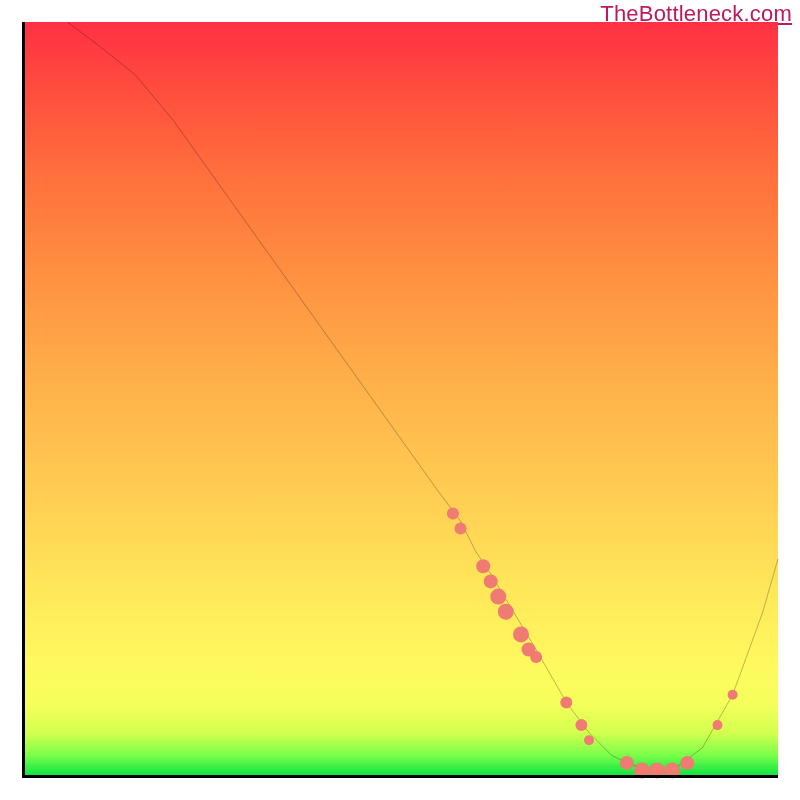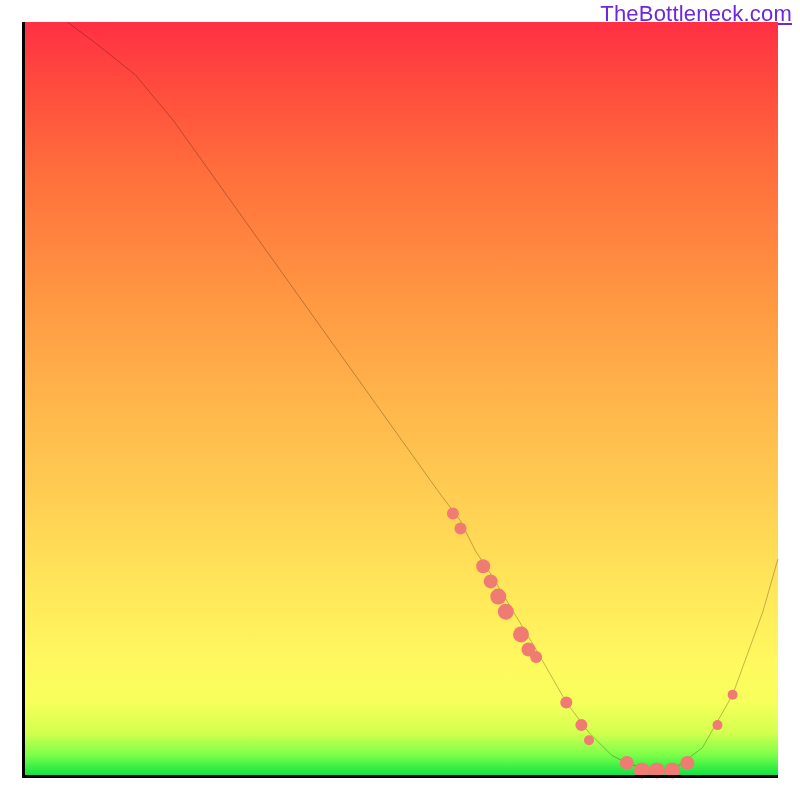--- a/index.html
+++ b/index.html
@@ -55,21 +55,21 @@
     position: absolute;
     inset: 0;
     width: 100%;
     height: 100%;
     overflow: visible;
   }
   .watermark {
     position: absolute;
     top: 1px;
     right: 8px;
-    color: #6d28d9;
+    color: #be185d;
     font-size: 22px;
     font-weight: 500;
     letter-spacing: 0.2px;
     text-decoration: underline;
   }
 </style>
 </head>
 <body>
 
 <div class="chart-wrap">

